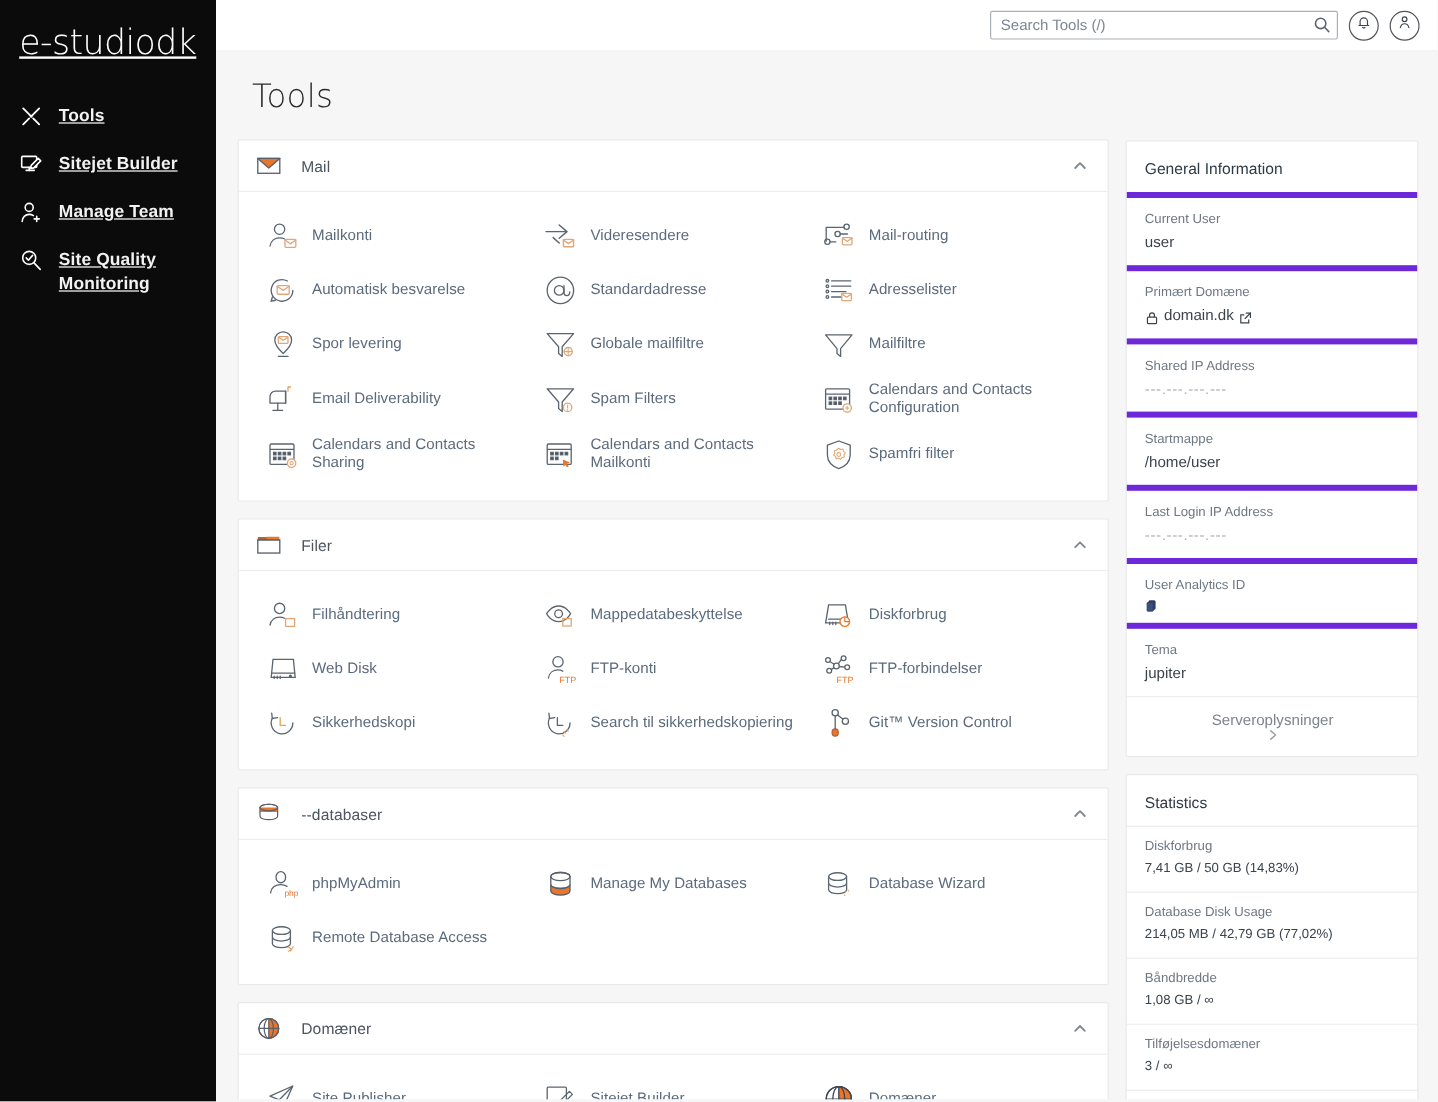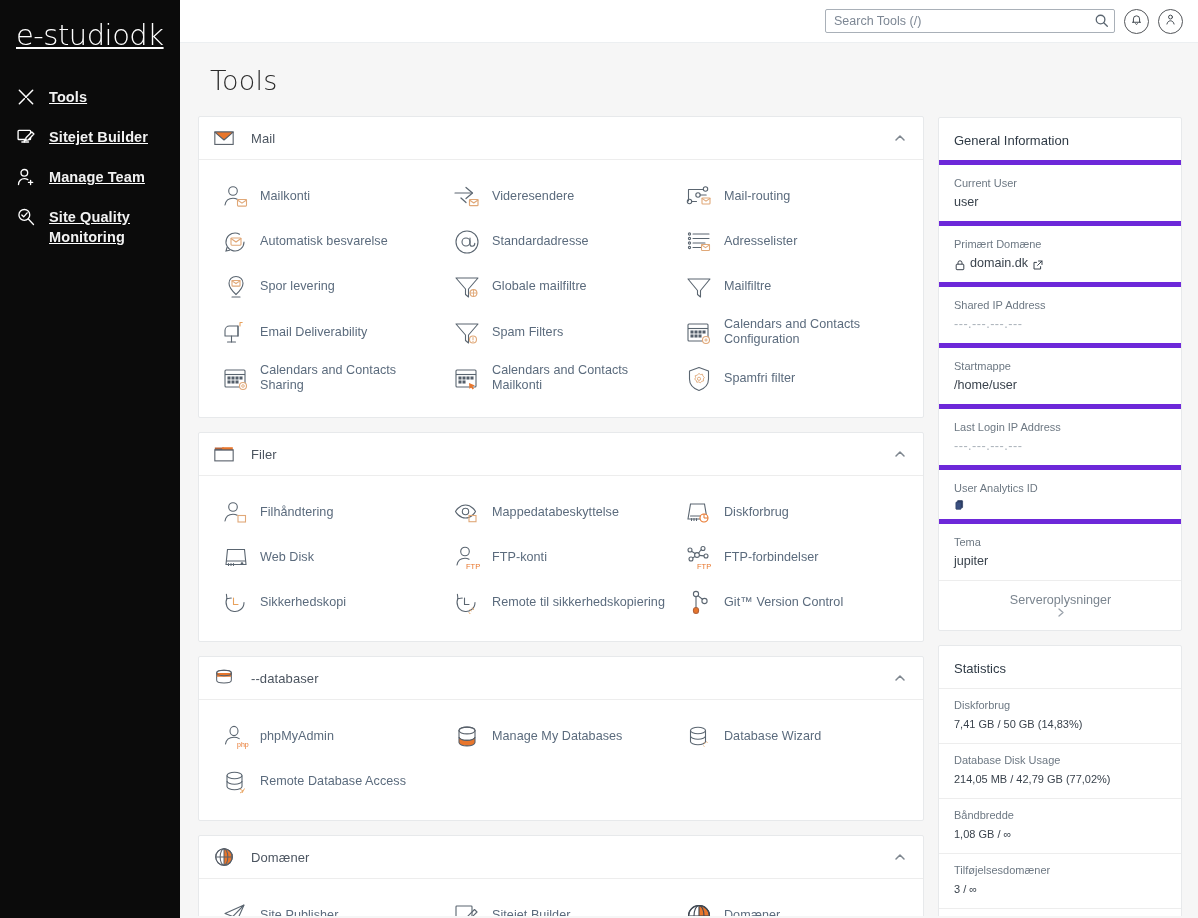--- a/index.html
+++ b/index.html
@@ -589,21 +589,21 @@
 
             <a class="tool">
               <span class="tool-ico">
                 <svg viewBox="0 0 28 28" fill="none" stroke="#5a6570" stroke-width="1.1" stroke-linecap="round">
                     <path d="M22 13.5A9 9 0 114.9 9.6"></path>
                     <path d="M4.4 5.2L4.9 9.7 9.3 9"></path>
                     <path d="M11.5 9v6.5h4.5"></path>
                     <path d="M17 20.5l1 1.5M19.5 19l1 1.5M16 23.5l1 1.2" stroke="#e8a15c" stroke-width=".9"></path>
                   </svg>
               </span>
-              <span class="tool-label">Remote til sikkerhedskopiering</span>
+              <span class="tool-label">Search til sikkerhedskopiering</span>
             </a>
 
             <a class="tool">
               <span class="tool-ico">
                 <svg viewBox="0 0 28 28" fill="none" stroke="#5a6570" stroke-width="1.1">
                     <circle cx="11" cy="5" r="2.6"></circle>
                     <circle cx="19.5" cy="12" r="2.6"></circle>
                     <ellipse cx="11" cy="21.5" rx="2.6" ry="3" fill="#e8762c" stroke="#b5633a"></ellipse>
                     <path d="M11 7.6v10.9M12.8 6.6l5 3.9"></path>
                   </svg>

